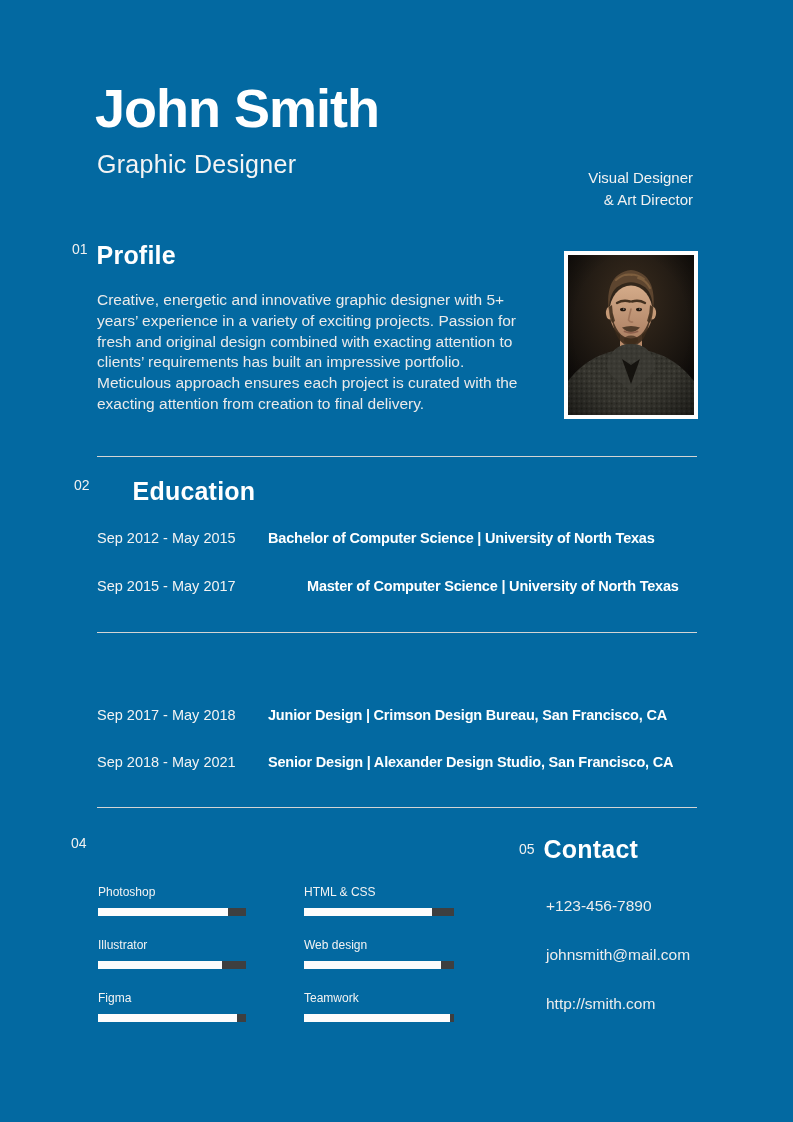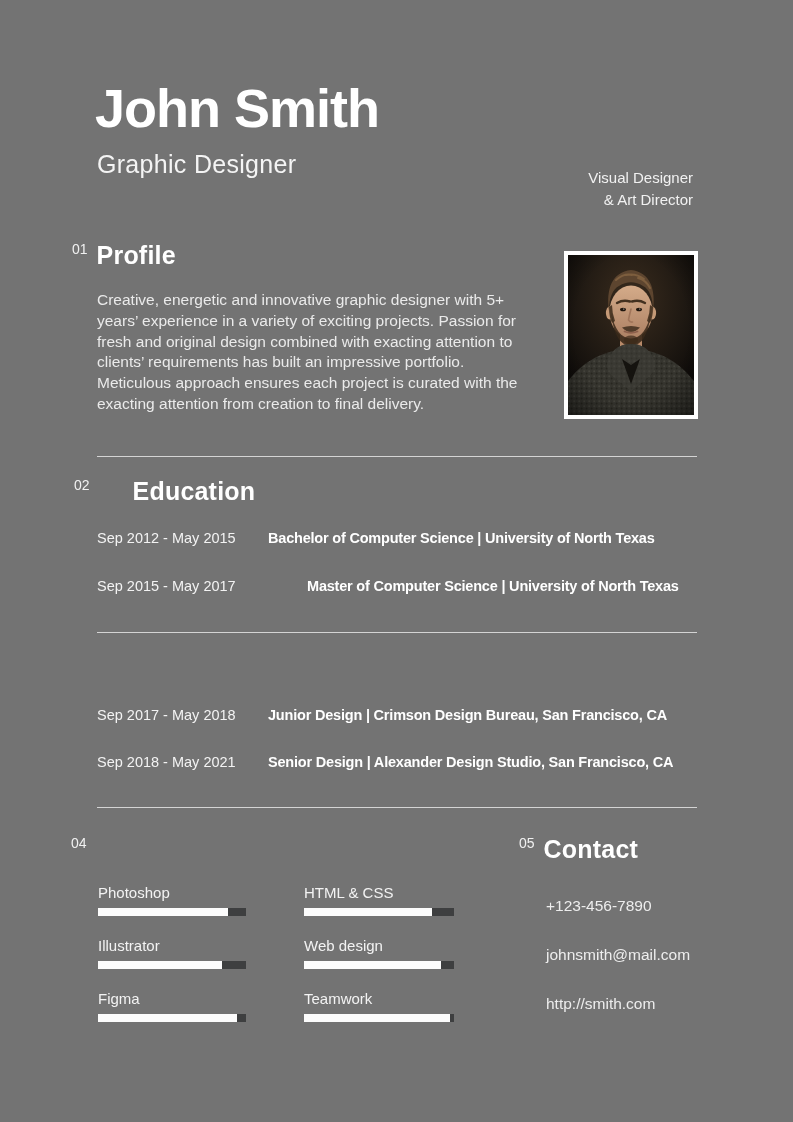--- a/index.html
+++ b/index.html
@@ -1,37 +1,37 @@
 <!DOCTYPE html>
 <html><head>
 <meta charset="utf-8">
 <style>
   * { margin:0; padding:0; box-sizing:border-box; }
   html,body { background:#202122; }
   .page {
     position:relative; width:793px; height:1122px;
-    background:#737373; color:#ffffff; overflow:hidden;
+    background:#0369a1; color:#ffffff; overflow:hidden;
     font-family:"Liberation Sans", sans-serif;
   }
   .abs { position:absolute; }
 
   
   .person-name { left:95px; top:80px; font-size:54px; font-weight:800; letter-spacing:-1px; line-height:1.05; }
   .person-role { left:97px; top:150px; font-size:25px; font-weight:400; color:#f4f4f4; letter-spacing:.3px; }
   .secondary-role { left:440px; top:167px; width:253px; text-align:right; font-size:15px; line-height:21.5px; color:#f1f1f1; }
 
   
   .sec-head { display:flex; align-items:flex-start; gap:9px; }
   .sec-num { font-size:14px; font-weight:400; color:#f1f1f1; line-height:16px; }
   .sec-title { font-size:25px; font-weight:700; line-height:28px; letter-spacing:.2px; }
   #profile-head   { left:72px;  top:241px; }
   #education-head { left:74px;  top:477px;gap:43px; }
   #experience-head{ left:72px;  top:657px; }
   #skills-head    { left:71px;  top:835px; }
-  #contact-head   { left:519px; top:835px; }
+  #contact-head   { left:519px; top:835px;align-items:center; }
 
   .profile-text { left:97px; top:290px; width:443px; font-size:15.5px; line-height:20.8px; color:#eaeaea; }
 
   
   .photo-frame { left:564px; top:251px; width:134px; height:168px; background:#ffffff; padding:4px; }
   .photo-frame svg { display:block; }
 
   .divider { left:97px; width:600px; height:1px; background:#d4d4d4; }
   #divider-1 { top:456px; } #divider-2 { top:632px; } #divider-3 { top:807px; }
 
@@ -40,21 +40,21 @@
   .row .dates { width:171px; flex:none; font-weight:400; color:#f3f3f3; }
   .row .desc  { font-weight:700; color:#ffffff; letter-spacing:-.2px; }
   #edu-row-0 { top:530px; } #edu-row-1 { top:578px;gap:39px; }
   #exp-row-0 { top:707px; } #exp-row-1 { top:754px; }
 
   
   .skill-col { top:884px; display:flex; flex-direction:column; }
   #skill-col-0 { left:98px;  width:148px; }
   #skill-col-1 { left:304px; width:150px; }
   .skill { margin-bottom:21px; }
-  .skill-label { display:block; font-size:15px; color:#f3f3f3; margin-bottom:7px; line-height:17px; }
+  .skill-label { display:block; font-size:12px; color:#f3f3f3; margin-bottom:7px; line-height:17px; }
   .track { width:100%; height:8px; background:#3e3f40; }
   .fill  { height:100%; background:#fcfcfc; }
 
   
   .contact-list { left:546px; top:897px; }
   .contact-item { font-size:15.5px; color:#ededed; margin-bottom:31px; line-height:18px; }
 </style>
 </head>
 <body>
 

